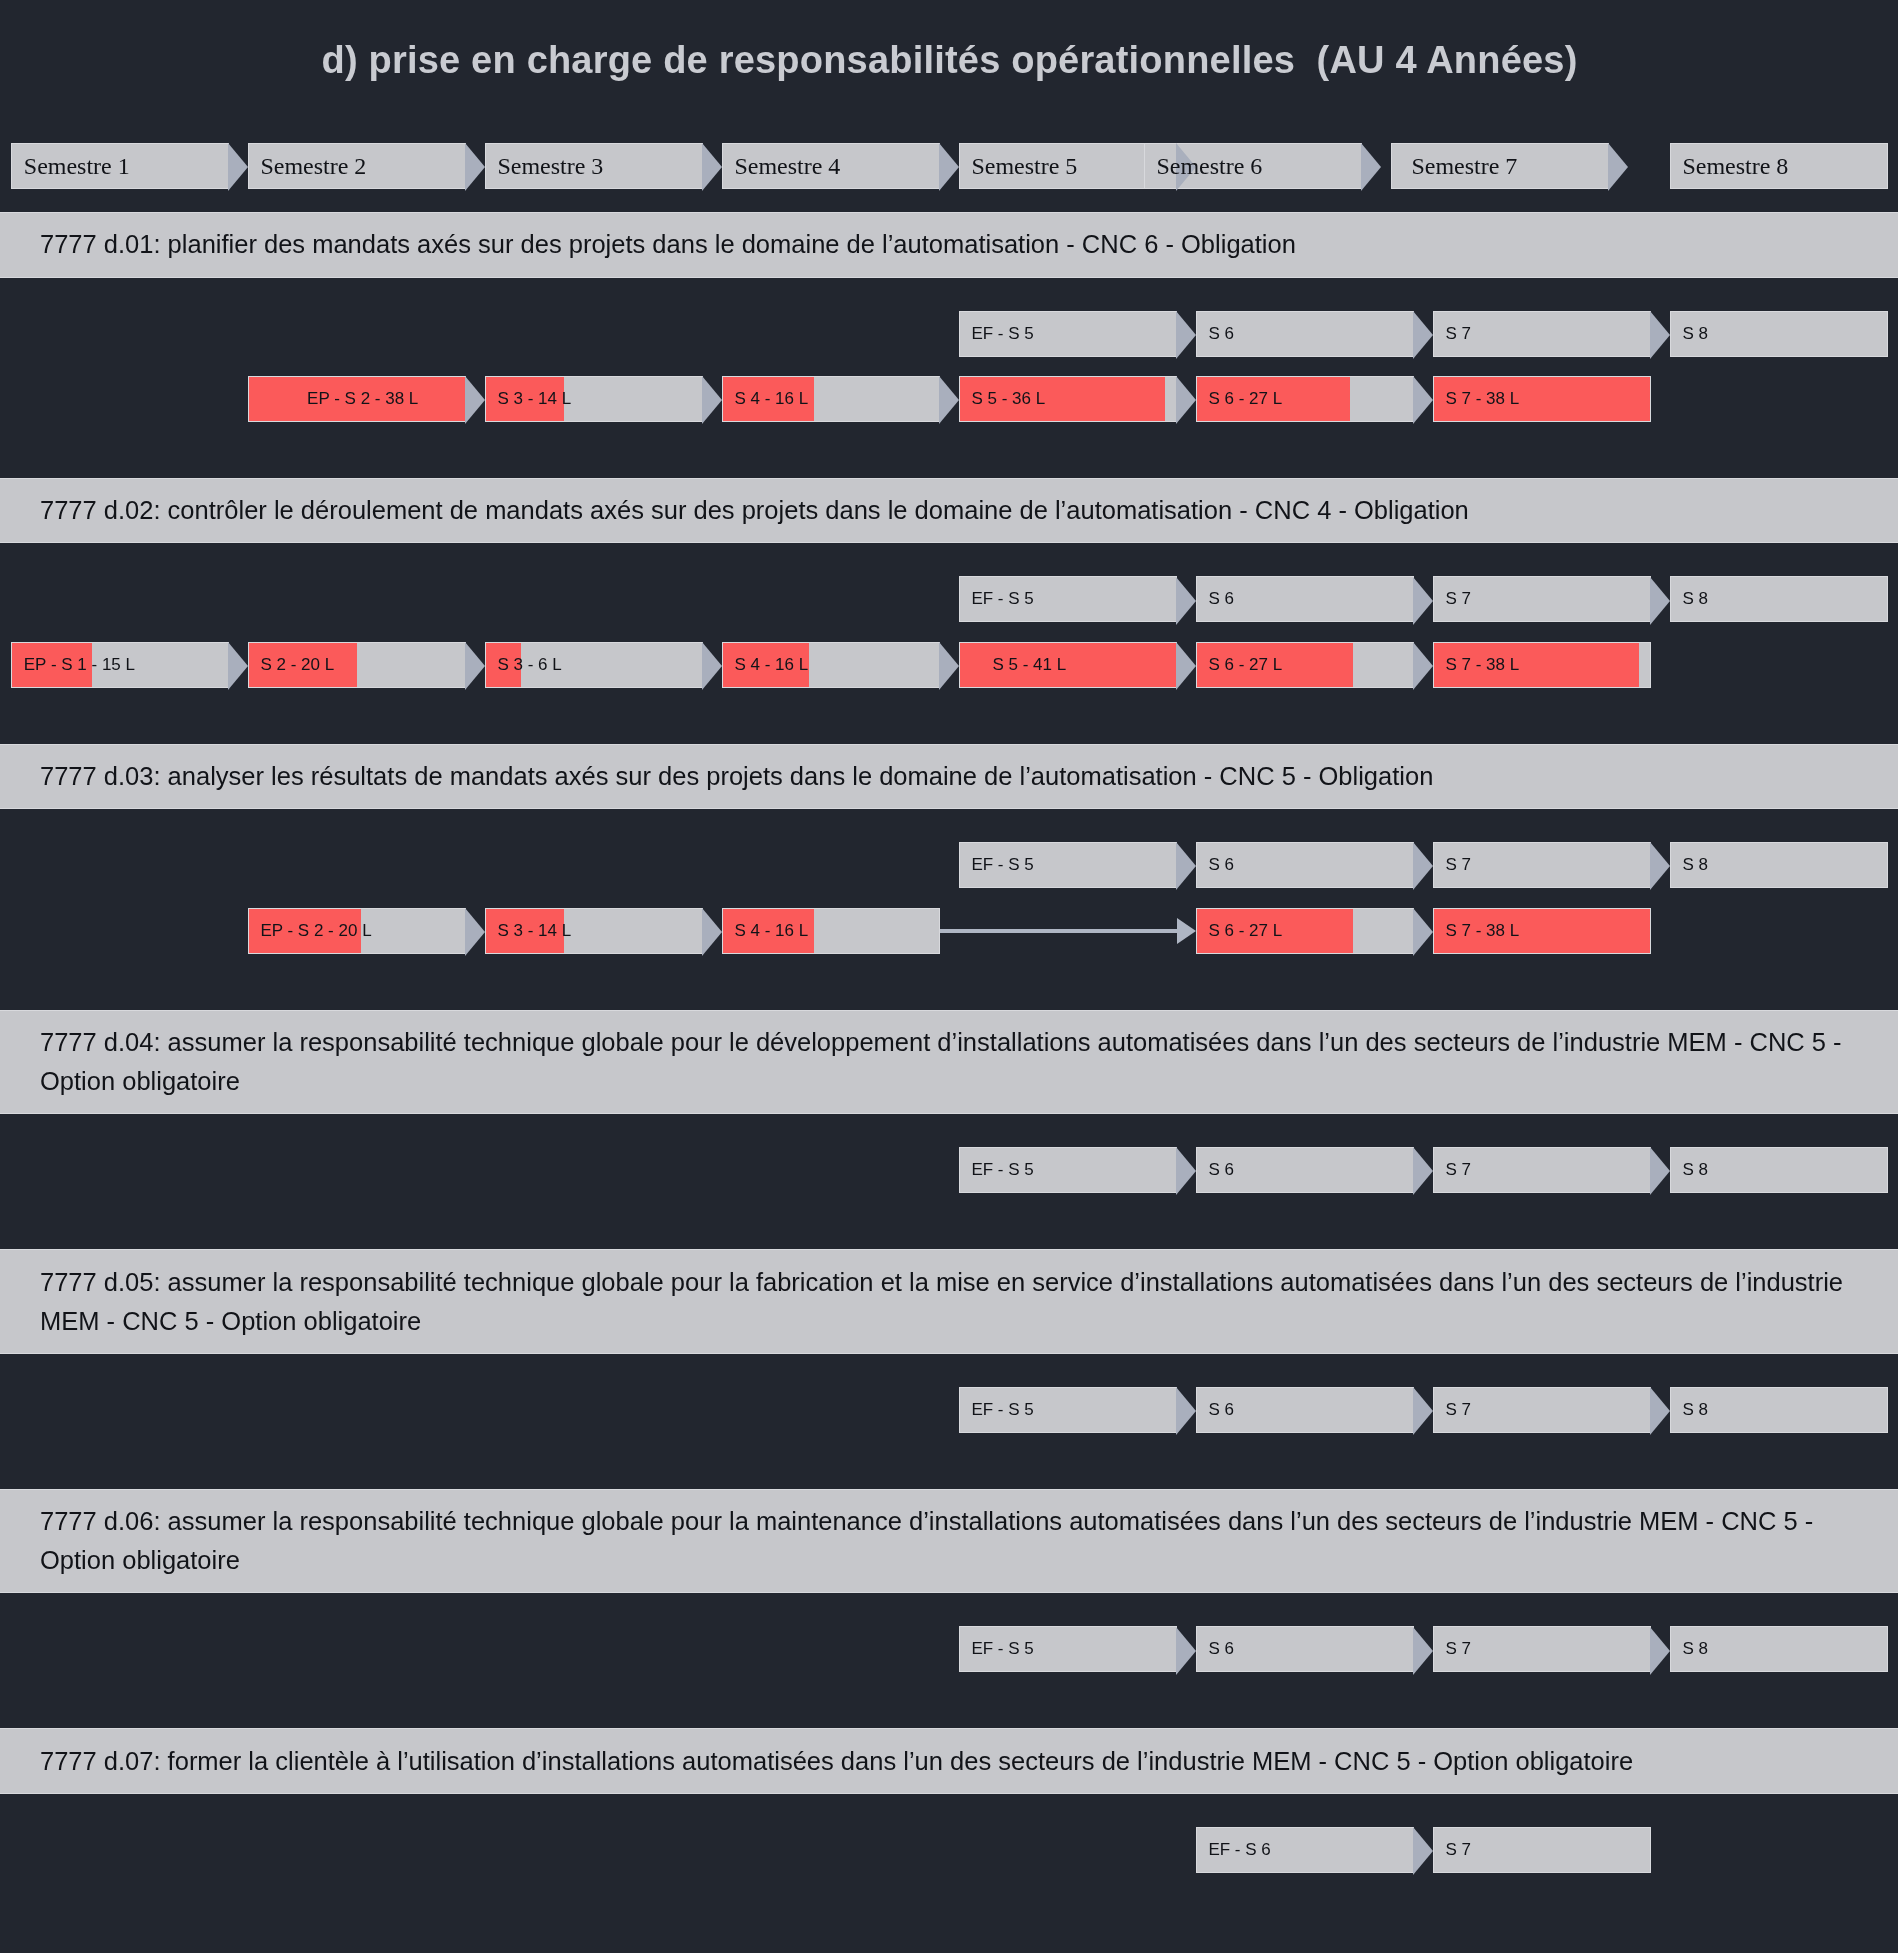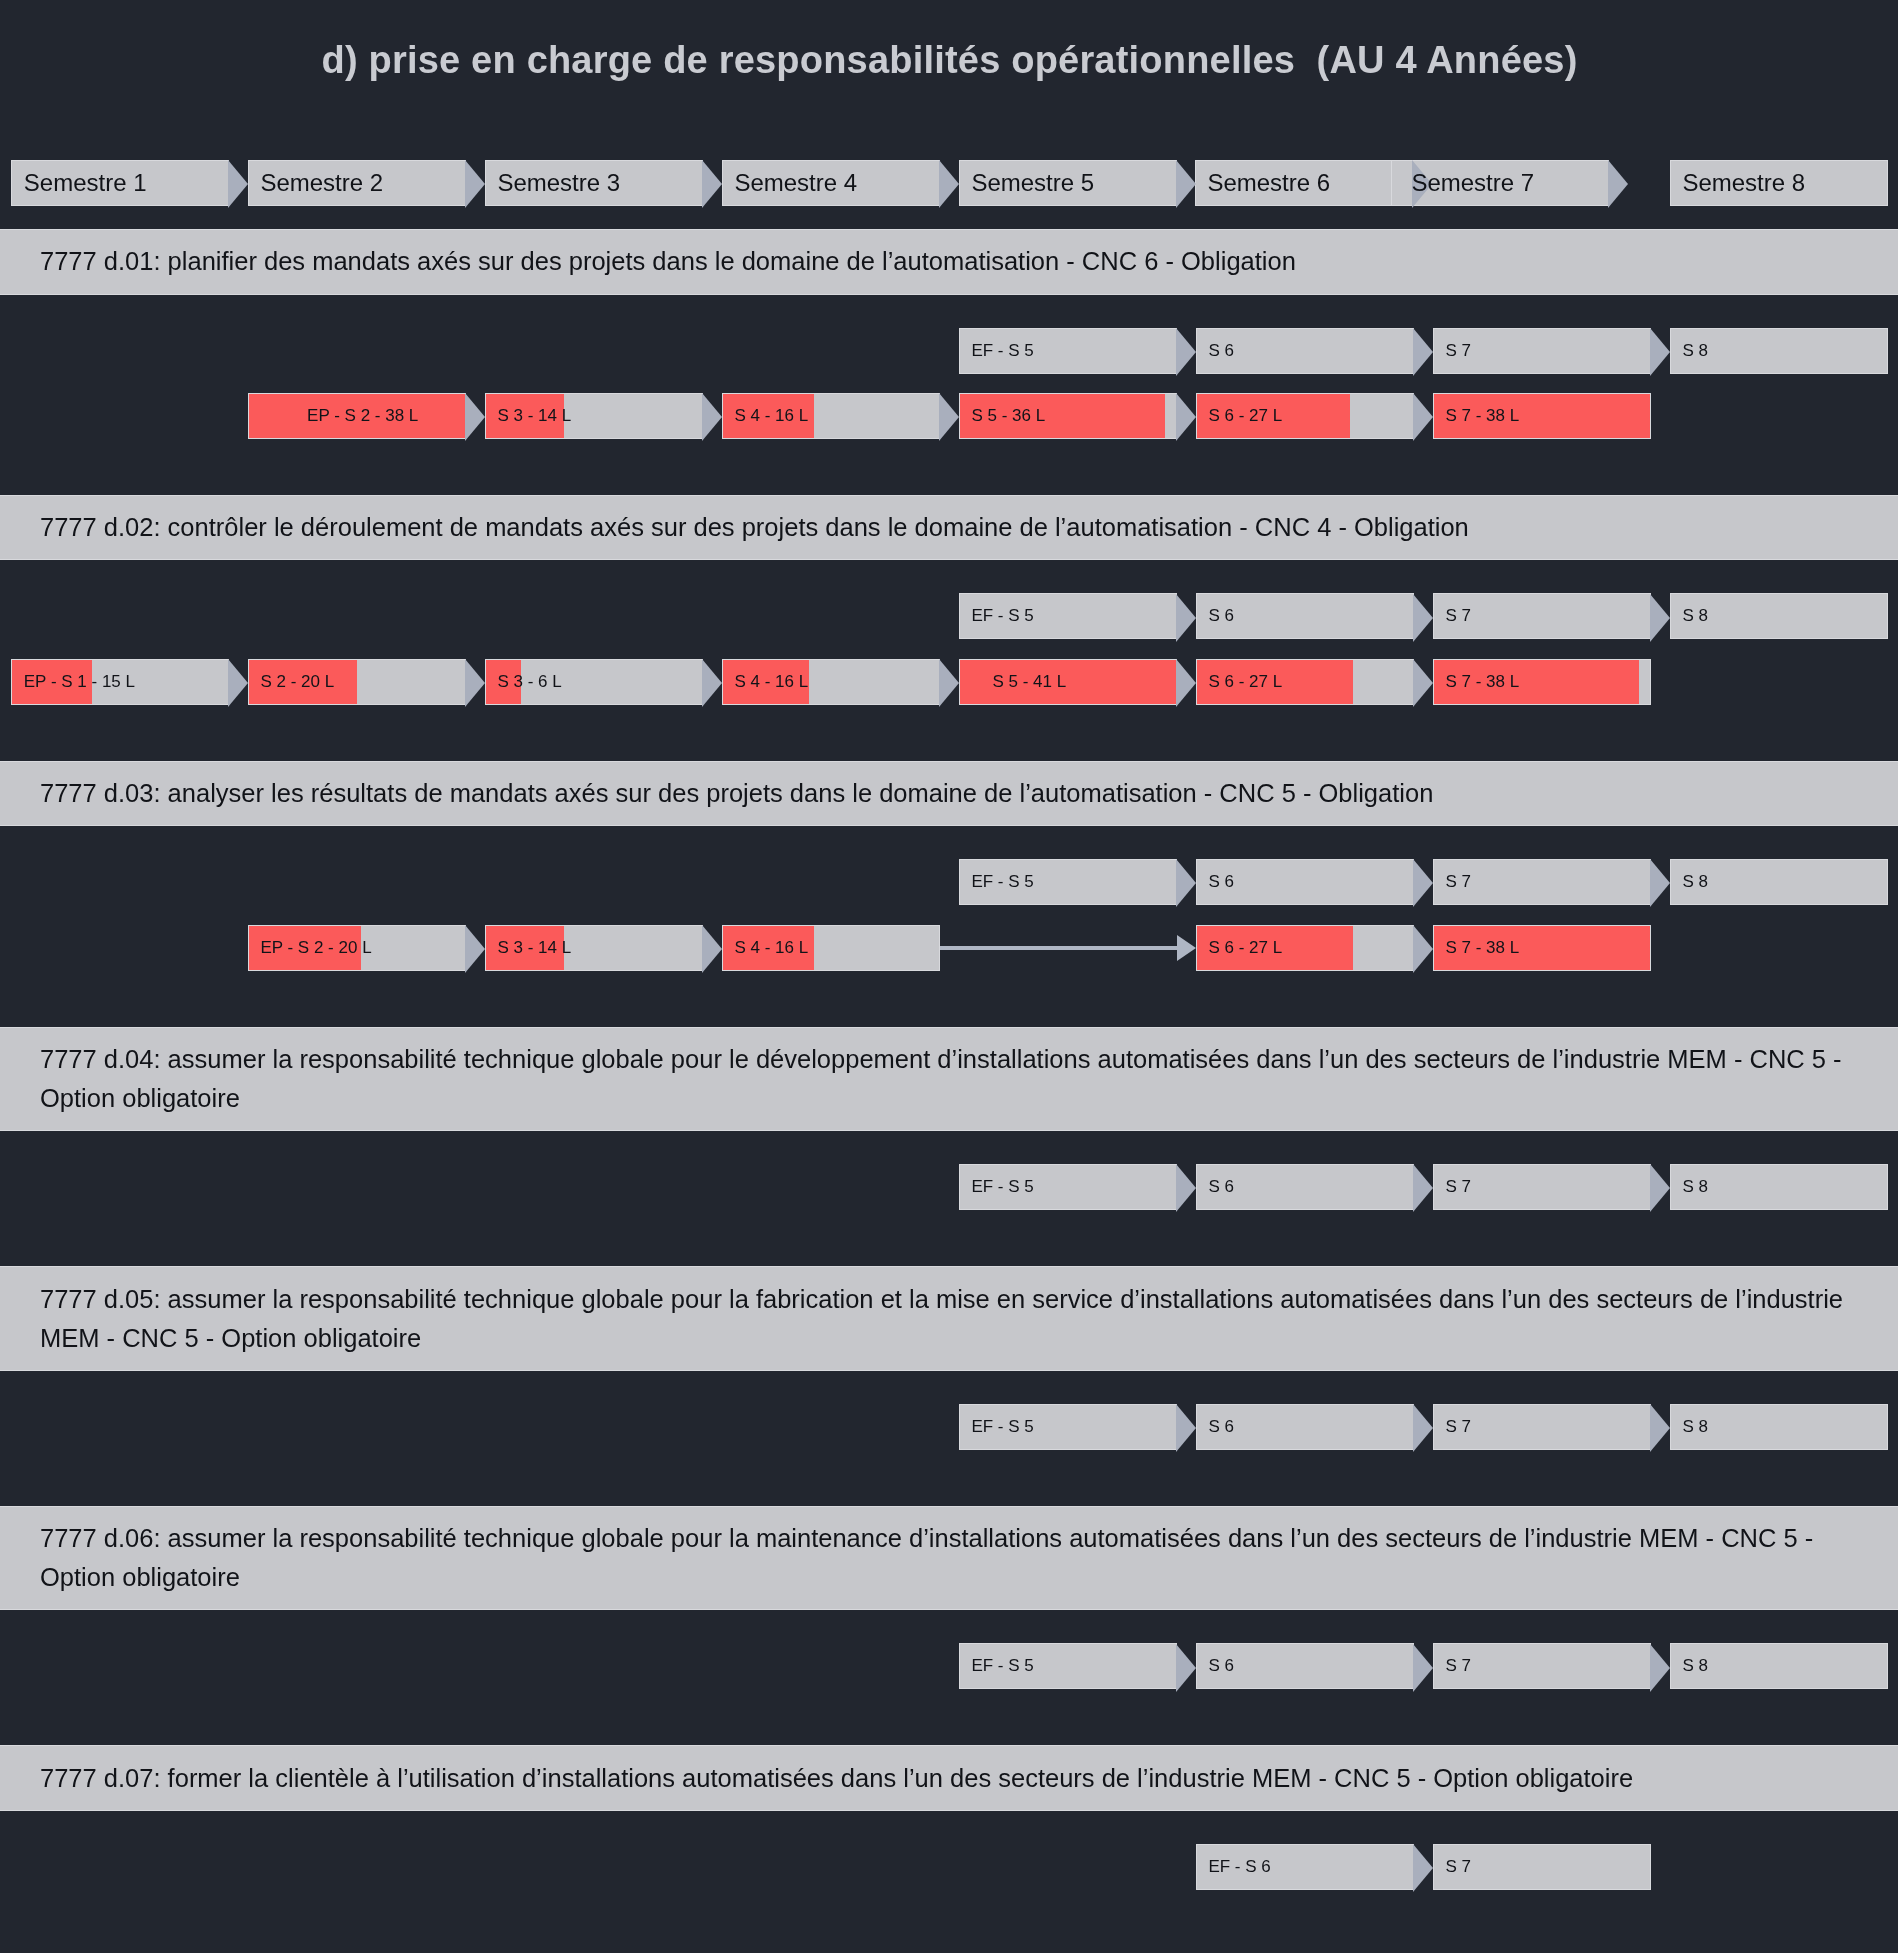--- a/index.html
+++ b/index.html
@@ -68,21 +68,21 @@
 
   
   .cell .fill {
     position: absolute;
     left: 0; top: 0; bottom: 0;
     background: #FB5A5A;
     z-index: 1;
   }
 
   
-  .semhdr { margin-top: 78px; }
+  .semhdr { margin-top: 61px; font-family: Liberation Serif, serif; }
   .semhdr .cell .lbl { font-size: 24px; }
 
   
   .taskband {
     width: 1899px;
     background: #C6C7CB;
     color: #111318;
     font-size: 25.5px;
     line-height: 39px;
     padding: 12.3px 40px 12.3px 40px;
@@ -134,21 +134,21 @@
       </div>
       <div class="cell chev" style="left: 485px; width: 218px;">
         <span class="lbl big">Semestre 3</span>
       </div>
       <div class="cell chev" style="left: 722px; width: 218px;">
         <span class="lbl big">Semestre 4</span>
       </div>
       <div class="cell chev" style="left: 959px; width: 218px;">
         <span class="lbl big">Semestre 5</span>
       </div>
-      <div class="cell chev" style="left: 1195px; width: 218px;">
+      <div class="cell chev" style="left: 1144px; width: 218px;">
         <span class="lbl big">Semestre 6</span>
       </div>
       <div class="cell chev" style="left: 1391px; width: 218px; padding-left: 8px;">
         <span class="lbl big">Semestre 7</span>
       </div>
       <div class="cell" style="left: 1670px; width: 218px;">
         <span class="lbl big">Semestre 8</span>
       </div>
     </div>
 

